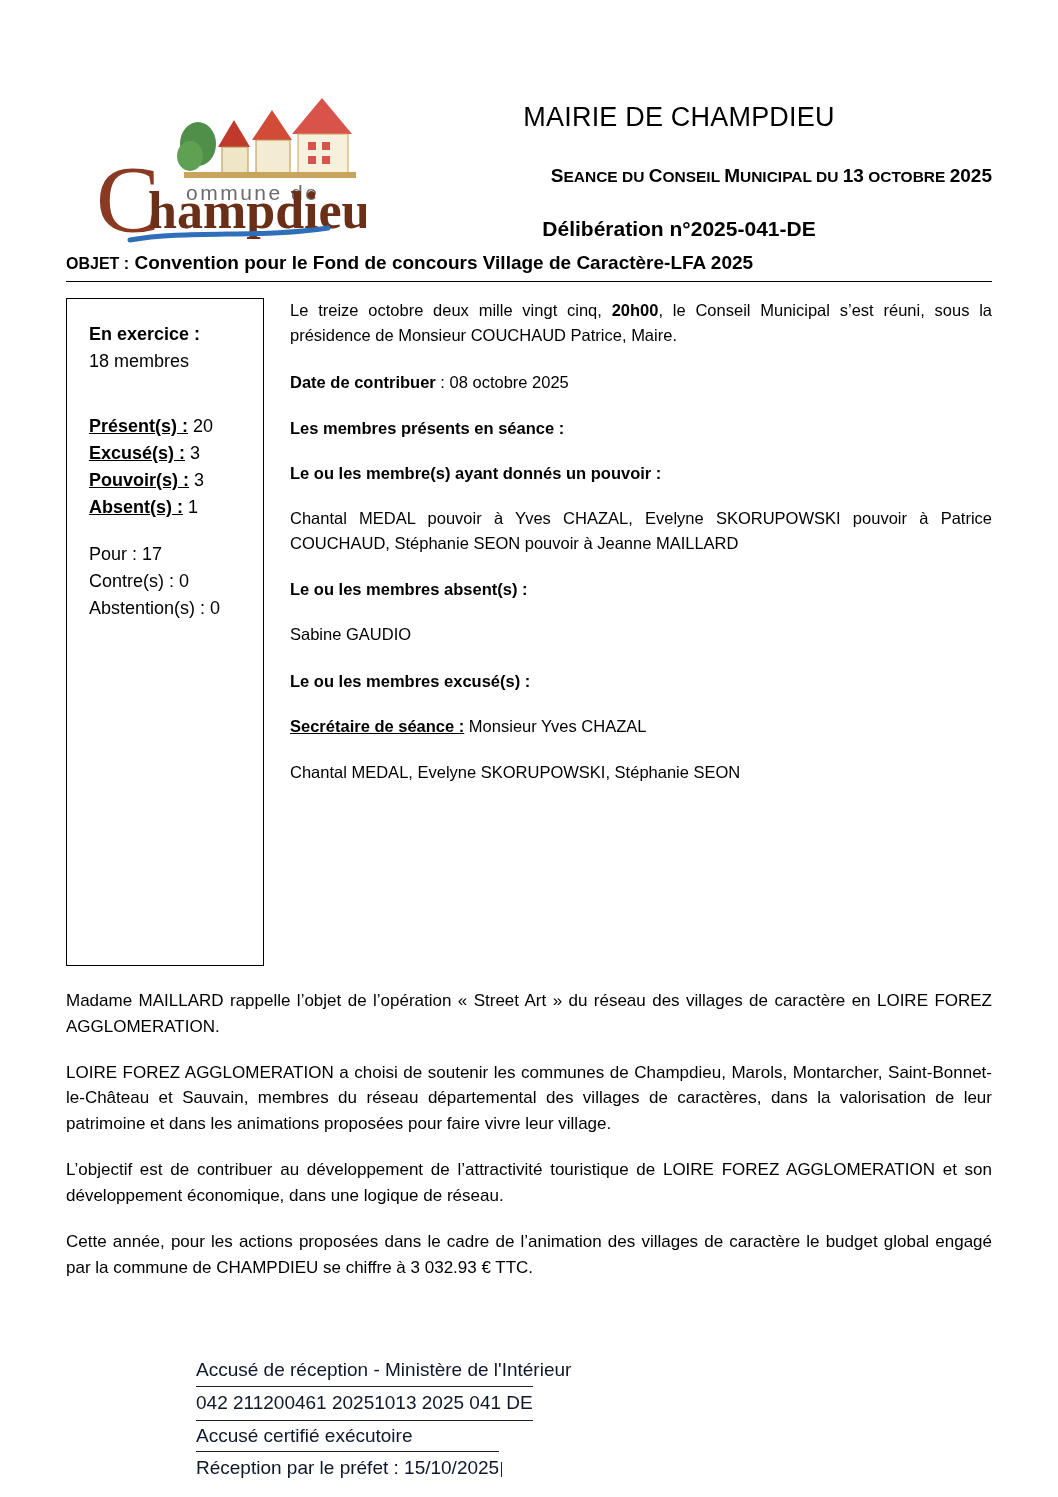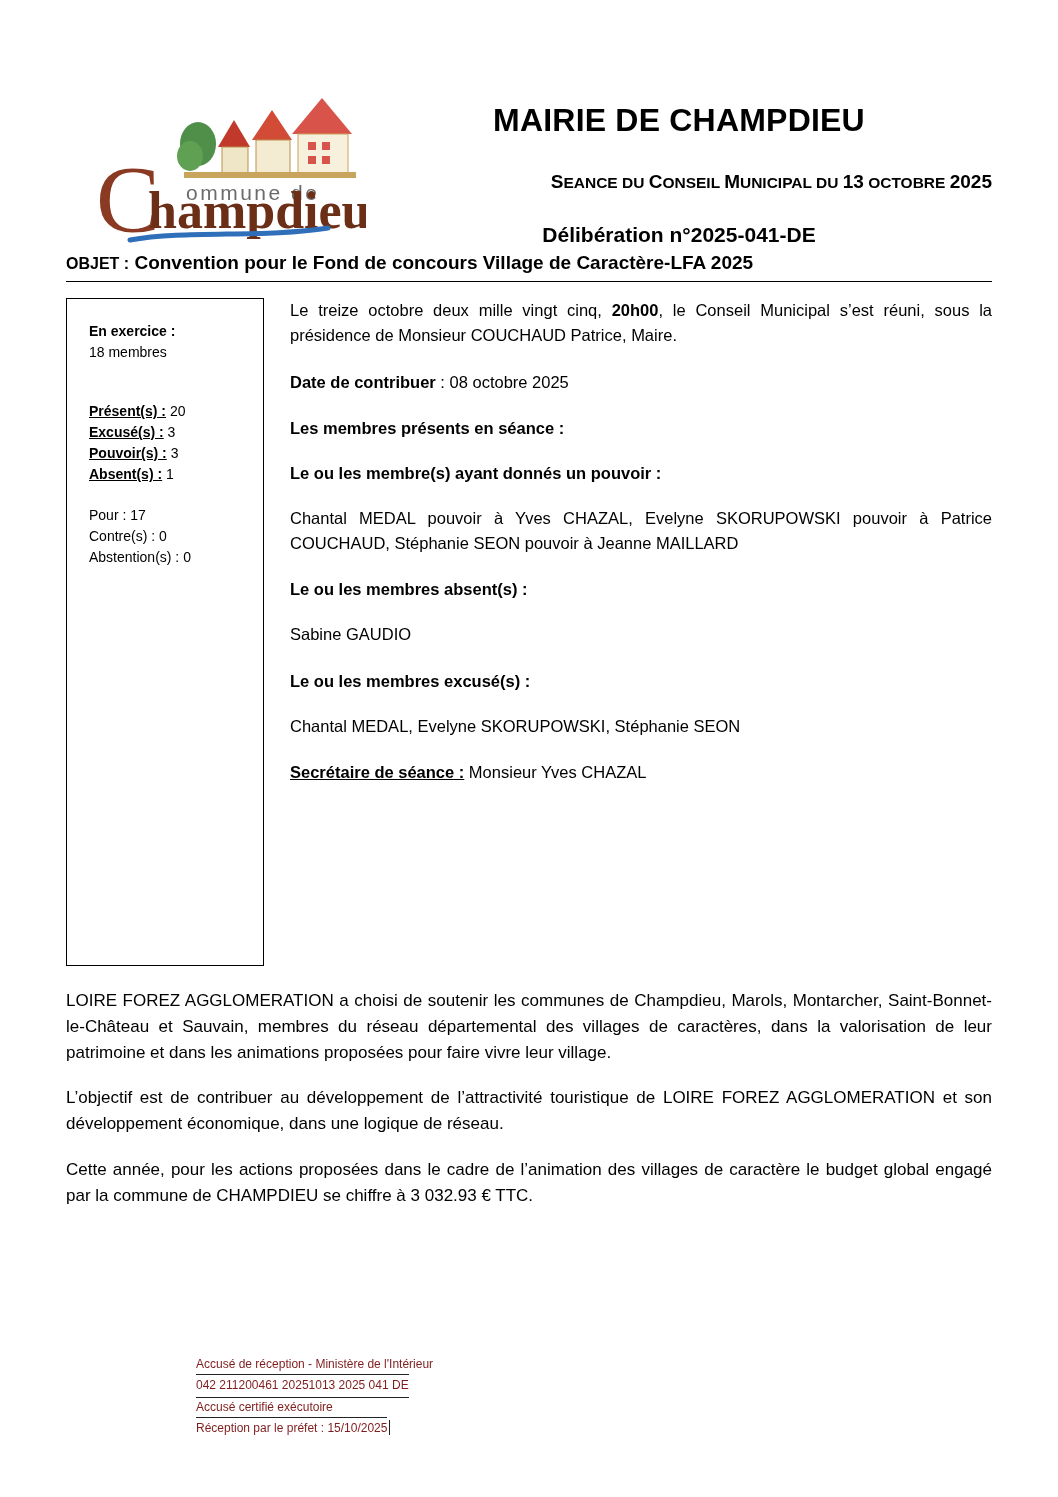--- a/index.html
+++ b/index.html
@@ -38,22 +38,22 @@
     height: 175px;
   }
   .logo svg { display: block; }
 
   .header-text {
     flex: 1;
     text-align: center;
     padding-top: 30px;
   }
   .title-main {
-    font-size: 32px;
-    font-weight: bold;
+    font-size: 27px;
+    font-weight: normal;
     letter-spacing: 0.2px;
   }
   .title-sub {
     font-size: 19px;
     font-weight: bold;
     margin-top: 32px;
     text-align: right;
   }
   .title-sub .sc { font-size: 15.5px; }
   .title-delib {
@@ -77,21 +77,21 @@
     display: flex;
     margin-top: 16px;
     align-items: stretch;
   }
   .sidebar {
     width: 198px;
     flex: 0 0 198px;
     border: 1.2px solid #000;
     box-sizing: border-box;
     padding: 22px 4px 20px 22px;
-    font-size: 14px;
+    font-size: 18px;
     line-height: 1.5;
     height: 668px;
   }
   .sidebar .b { font-weight: bold; }
   .sidebar .u { text-decoration: underline; font-weight: bold; }
   .sidebar .block { margin-bottom: 0; }
   .gap-lg { height: 38px; }
   .gap-md { height: 20px; }
 
   .content {
@@ -114,22 +114,22 @@
     text-align: justify;
   }
   .lower p { margin: 0 0 20px 0; }
 
   
   .stamp {
     position: absolute;
     left: 196px;
     top: 1355px;
     font-family: "Liberation Sans", sans-serif;
-    font-size: 12px;
-    color: #7f1d1d;
+    font-size: 19px;
+    color: #0f172a;
     line-height: 1.62;
     width: 430px;
   }
   .stamp .line2 {
     border-top: 1px solid #222;
     border-bottom: 1px solid #222;
     display: inline-block;
     padding: 1px 0;
   }
   .stamp .line4 {
@@ -243,29 +243,30 @@
 
       <p class="b tight">Les membres présents en séance :</p>
 
       <p class="b tight">Le ou les membre(s) ayant donnés un pouvoir :</p>
       <p>Chantal MEDAL pouvoir à Yves CHAZAL, Evelyne SKORUPOWSKI pouvoir à Patrice COUCHAUD, Stéphanie SEON pouvoir à Jeanne MAILLARD</p>
 
       <p class="b tight">Le ou les membres absent(s) :</p>
       <p>Sabine GAUDIO</p>
 
       <p class="b tight">Le ou les membres excusé(s) :</p>
-      <p>Chantal MEDAL, Evelyne SKORUPOWSKI, Stéphanie SEON</p>
-
       <p>
         <span class="u-b">Secrétaire de séance :</span><span> Monsieur Yves CHAZAL</span>
       </p>
+
+      <p>Chantal MEDAL, Evelyne SKORUPOWSKI, Stéphanie SEON</p>
     </div>
   </div>
 
   <div class="lower">
+    <p>Madame MAILLARD rappelle l’objet de l’opération « Street Art » du réseau des villages de caractère en LOIRE FOREZ AGGLOMERATION.</p>
     <p>LOIRE FOREZ AGGLOMERATION a choisi de soutenir les communes de Champdieu, Marols, Montarcher, Saint-Bonnet-le-Château et Sauvain, membres du réseau départemental des villages de caractères, dans la valorisation de leur patrimoine et dans les animations proposées pour faire vivre leur village.</p>
     <p>L’objectif est de contribuer au développement de l’attractivité touristique de LOIRE FOREZ AGGLOMERATION et son développement économique, dans une logique de réseau.</p>
     <p>Cette année, pour les actions proposées dans le cadre de l’animation des villages de caractère le budget global engagé par la commune de CHAMPDIEU se chiffre à 3 032.93 € TTC.</p>
   </div>
 
   <div class="stamp">
     <div>Accusé de réception - Ministère de l'Intérieur</div>
     <div><span class="line2">042 211200461 20251013 2025 041 DE</span></div>
     <div>Accusé certifié exécutoire</div>
     <div><span class="line4">Réception par le préfet : 15/10/2025</span><span class="caret"></span></div>

